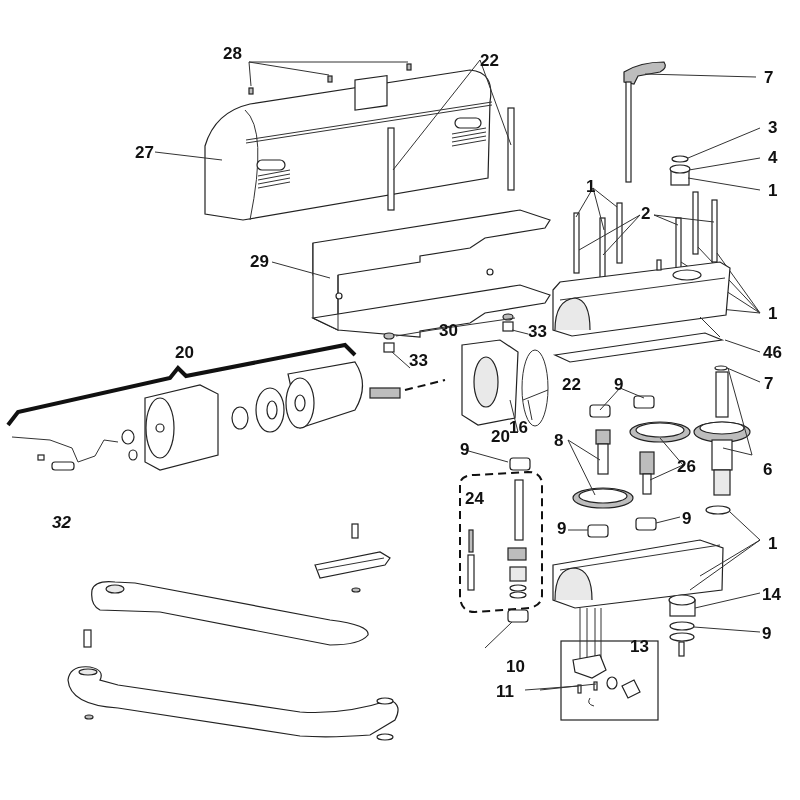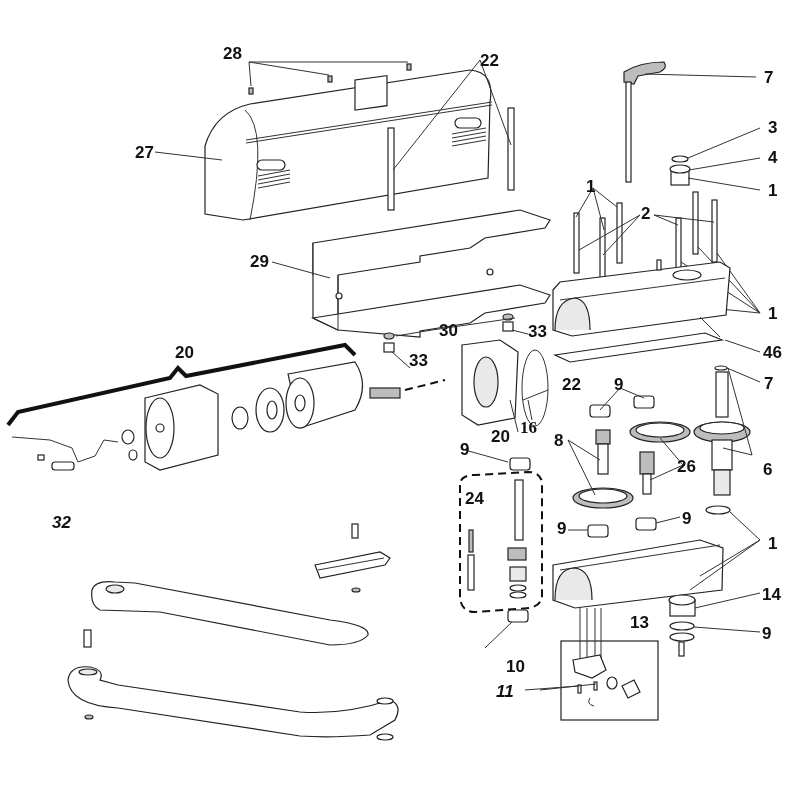--- a/index.html
+++ b/index.html
@@ -235,28 +235,28 @@
 <div class="callout" style="left:768px;top:305px;">1</div>
 <div class="callout" style="left:433px;top:322px;margin-left:6px;">30</div>
 <div class="callout" style="left:409px;top:352px;">33</div>
 <div class="callout" style="left:528px;top:323px;">33</div>
 <div class="callout" style="left:175px;top:344px;">20</div>
 <div class="callout" style="left:763px;top:344px;">46</div>
 <div class="callout" style="left:764px;top:375px;">7</div>
 <div class="callout" style="left:562px;top:376px;">22</div>
 <div class="callout" style="left:614px;top:376px;">9</div>
 <div class="callout" style="left:491px;top:428px;">20</div>
-<div class="callout" style="left:520px;top:419px;font-family:Liberation Serif, serif;">16</div>
+<div class="callout" style="left:509px;top:419px;">16</div>
 <div class="callout" style="left:554px;top:432px;">8</div>
 <div class="callout" style="left:677px;top:458px;">26</div>
 <div class="callout" style="left:763px;top:461px;">6</div>
 <div class="callout" style="left:460px;top:441px;">9</div>
 <div class="callout" style="left:465px;top:490px;">24</div>
 <div class="callout" style="left:557px;top:520px;">9</div>
 <div class="callout" style="left:682px;top:510px;">9</div>
 <div class="callout" style="left:768px;top:535px;">1</div>
 <div class="callout" style="left:52px;top:514px;font-style:italic;">32</div>
 <div class="callout" style="left:762px;top:575px;margin-top:11px;">14</div>
 <div class="callout" style="left:762px;top:625px;">9</div>
 <div class="callout" style="left:462px;top:658px;margin-left:44px;">10</div>
-<div class="callout" style="left:630px;top:614px;text-align:right;">13</div>
-<div class="callout" style="left:496px;top:683px;font-style:italic;">11</div>
+<div class="callout" style="left:630px;top:638px;text-align:right;">13</div>
+<div class="callout" style="left:496px;top:683px;">11</div>
 </div>
 
 </body></html>

